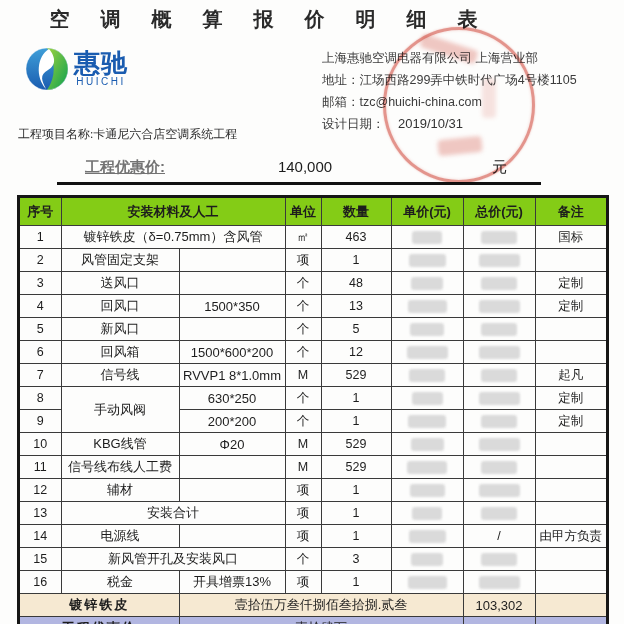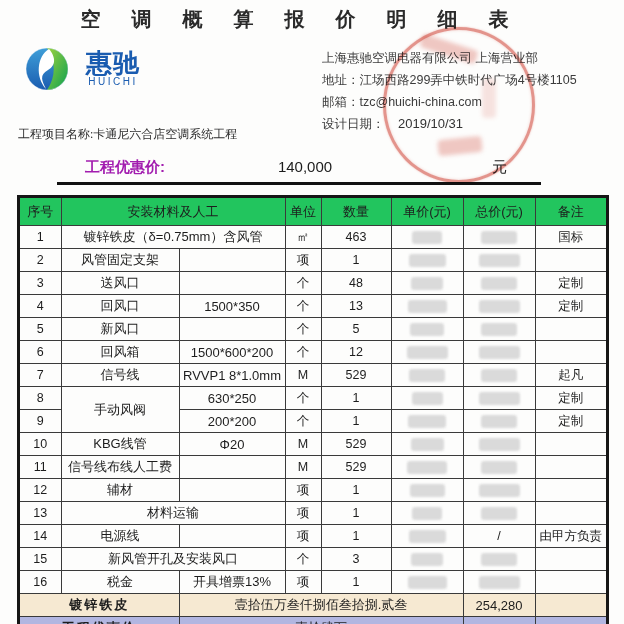--- a/index.html
+++ b/index.html
@@ -2,56 +2,56 @@
 <html><head>
 <meta charset="utf-8">
 <style>
   html,body{margin:0;padding:0;background:#ffffff;}
   #sheet{position:relative;width:624px;height:624px;background:#fdfdfc;overflow:hidden;
          font-family:"Liberation Sans","DejaVu Sans",sans-serif;color:#222;}
 
   
   #doc-title{position:absolute;top:6px;left:0;width:540px;text-align:center;
     font-family:"Liberation Serif","DejaVu Serif",serif;font-size:20px;font-weight:600;
-    letter-spacing:13px;color:#2a2a2a;white-space:nowrap;margin-left:31px;}
+    letter-spacing:13px;color:#2a2a2a;white-space:nowrap;}
   #logo{position:absolute;left:24px;top:46px;display:flex;align-items:flex-start;}
   #logo-mark{width:46px;height:46px;}
-  #logo-text{margin-left:16px;margin-top:4px;line-height:1;}
+  #logo-text{margin-left:4px;margin-top:4px;line-height:1;}
   #logo-cn{font-size:26px;font-weight:bold;color:#1a5cb0;letter-spacing:1px;}
   #logo-en{font-size:10px;font-weight:normal;color:#1a5cb0;letter-spacing:2.5px;text-align:center;margin-top:1px;}
 
   #company-block{position:absolute;left:322px;top:47px;font-size:12.5px;line-height:22px;color:#3c3c3c;}
   #company-block div{white-space:nowrap;}
   #design-date-line span{display:inline-block;}
   #design-date-value{margin-left:10px;font-size:13px;color:#333;}
 
   #project-line{position:absolute;left:18px;top:126px;font-size:12px;color:#2e2e2e;
     font-family:"Liberation Serif","DejaVu Serif",serif;}
 
   #price-banner{position:absolute;left:0;top:156px;width:624px;height:28px;}
-  #price-label{position:absolute;left:85px;top:2px;font-size:15px;font-weight:bold;color:#a21caf;}
+  #price-label{position:absolute;left:85px;top:2px;font-size:15px;font-weight:bold;color:#737373;text-decoration:underline;}
   #price-value{position:absolute;left:250px;top:2px;width:110px;text-align:center;font-size:15px;color:#1c1c1c;}
   #price-unit{position:absolute;left:492px;top:2px;font-size:15px;color:#1c1c1c;}
   #price-underline{position:absolute;left:57px;top:26px;width:484px;border-bottom:3px solid #111;}
 
   
   #stamp{position:absolute;left:383px;top:27px;width:146px;height:150px;border-radius:50%;
     border:3px solid rgba(208,62,50,.55);mix-blend-mode:multiply;pointer-events:none;
     box-shadow:0 0 2px rgba(208,62,50,.35), inset 0 0 3px rgba(208,62,50,.25);}
   #stamp .blob{position:absolute;background:rgba(205,60,48,.28);filter:blur(2px);border-radius:4px;}
   #stamp .b1{left:34px;top:12px;width:58px;height:14px;transform:rotate(18deg);}
   #stamp .b2{left:52px;top:108px;width:44px;height:16px;transform:rotate(-6deg);}
   #stamp .b3{left:96px;top:48px;width:14px;height:40px;opacity:.5;}
 
   
   #quote-table{position:absolute;left:18px;top:196px;border-collapse:collapse;table-layout:fixed;
     font-size:12.5px;color:#1d1d1d;}
   #quote-table th,#quote-table td{border:1px solid #3a3a3a;padding:0 3px;height:22px;
     overflow:hidden;white-space:nowrap;text-align:center;vertical-align:middle;}
-  #quote-table thead th{height:27px;font-size:13px;font-weight:400;background:#22c55e;}
+  #quote-table thead th{height:27px;font-size:13px;font-weight:700;background:#84cc16;}
   #quote-table{border:2px solid #161616;outline:1px solid #161616;}
   td.cell-name{text-align:left;padding-left:5px;font-size:13px;}
   td.cell-spec{font-size:13px;}
   .redact{height:13px;margin:0 auto;border-radius:3px;background:#d7d7d7;filter:blur(1.3px);opacity:.9;}
   tr.summary-install td{background:#f6e9d2;font-size:13px;}
   tr.summary-discount td{background:#b2b6e1;font-size:13px;}
   tr.summary-install td.sum-label,tr.summary-discount td.sum-label{font-weight:600;letter-spacing:2px;}
   td.sum-total{font-size:13px;}
 </style>
 </head>
@@ -293,21 +293,21 @@
           <td>
             <div class="redact" style="width: 35px;"></div>
           </td>
           <td>
             <div class="redact" style="width: 41px;"></div>
           </td>
           <td></td>
         </tr>
         <tr>
           <td>13</td>
-          <td class="cell-name" colspan="2">材料运输</td>
+          <td class="cell-name" colspan="2">安装合计</td>
           <td>项</td>
           <td>1</td>
           <td>
             <div class="redact" style="width: 30px;"></div>
           </td>
           <td>
             <div class="redact" style="width: 36px;"></div>
           </td>
           <td></td>
         </tr>
@@ -346,21 +346,21 @@
             <div class="redact" style="width: 39px;"></div>
           </td>
           <td>
             <div class="redact" style="width: 41px;"></div>
           </td>
           <td></td>
         </tr>
         <tr class="summary-install">
           <td class="sum-label" colspan="2">镀锌铁皮</td>
           <td colspan="4">壹拾伍万叁仟捌佰叁拾捌.贰叁</td>
-          <td class="sum-total">254,280</td>
+          <td class="sum-total">103,302</td>
           <td></td>
         </tr>
         <tr class="summary-discount">
           <td class="sum-label" colspan="2">工程优惠价</td>
           <td colspan="4">壹拾肆万</td>
           <td class="sum-total">140,000</td>
           <td></td>
         </tr>
       </tbody>
   </table>

